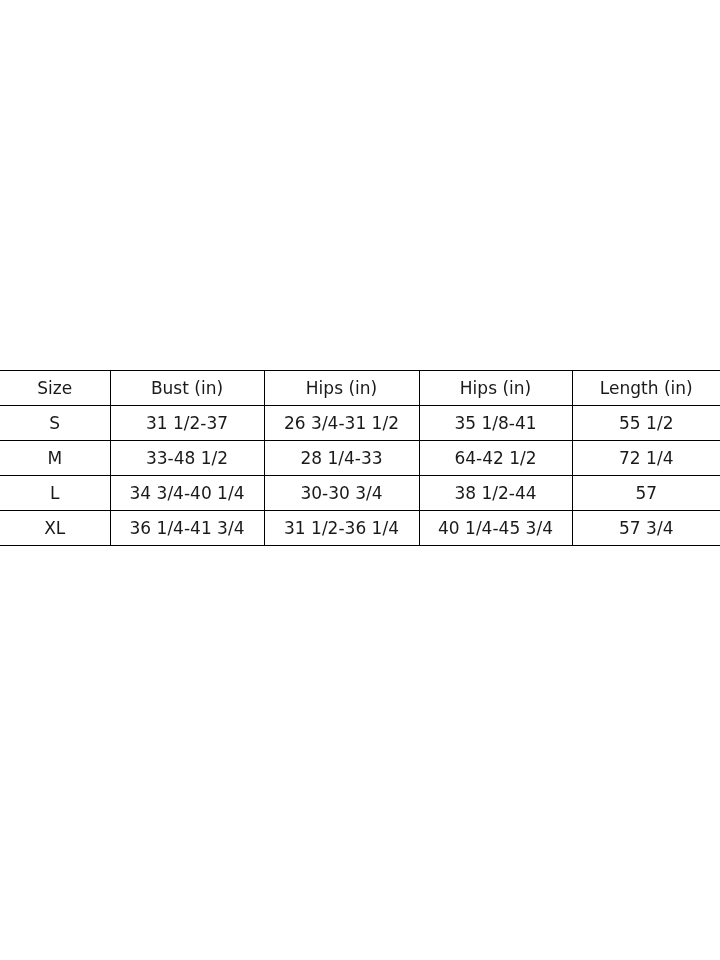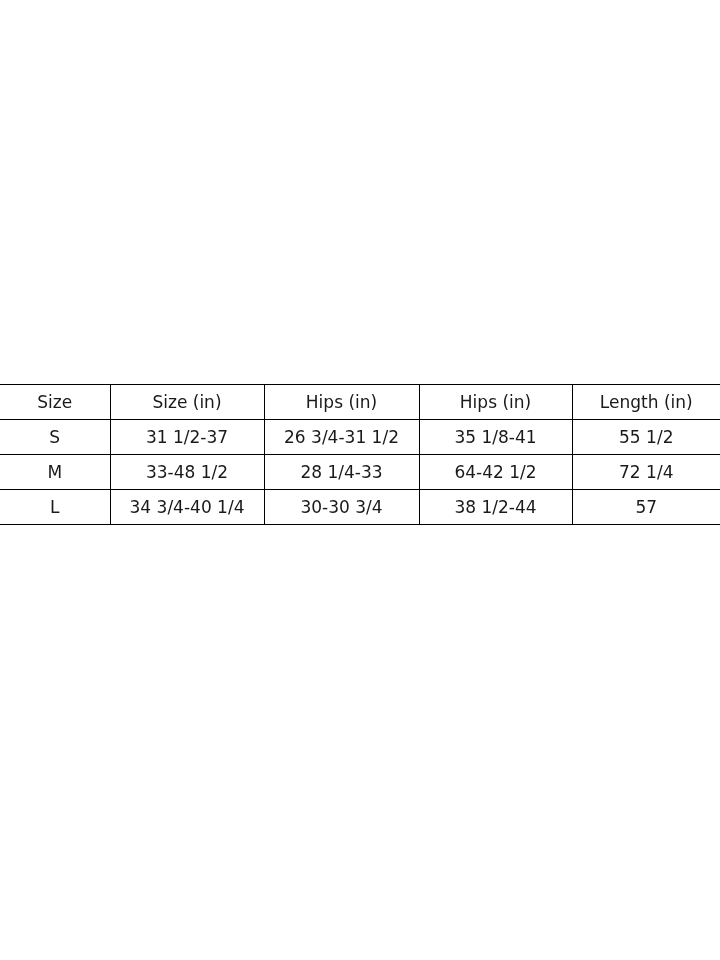--- a/index.html
+++ b/index.html
@@ -19,21 +19,21 @@
     position: absolute;
     left: 0;
     top: 0;
     width: 720px;
     height: 960px;
     background: #ffffff;
   }
   .size-table-wrap {
     position: absolute;
     left: 0;
-    top: 384px;
+    top: 370px;
     width: 652px;
   }
   table.size-table {
     border-collapse: collapse;
     table-layout: fixed;
     width: 720px;
     background: #ffffff;
   }
   table.size-table td,
   table.size-table th {
@@ -71,21 +71,21 @@
       <colgroup>
         <col class="c0">
         <col class="c1">
         <col class="c2">
         <col class="c3">
         <col class="c4">
       </colgroup>
       <thead>
         <tr>
           <th>Size</th>
-          <th>Size (in)</th>
+          <th>Bust (in)</th>
           <th>Hips (in)</th>
           <th>Hips (in)</th>
           <th>Length (in)</th>
         </tr>
       </thead>
       <tbody>
         <tr>
           <td>S</td>
           <td>31 1/2-37</td>
           <td>26 3/4-31 1/2</td>
@@ -99,16 +99,23 @@
           <td>64-42 1/2</td>
           <td>72 1/4</td>
         </tr>
         <tr>
           <td>L</td>
           <td>34 3/4-40 1/4</td>
           <td>30-30 3/4</td>
           <td>38 1/2-44</td>
           <td>57</td>
         </tr>
+        <tr>
+          <td>XL</td>
+          <td>36 1/4-41 3/4</td>
+          <td>31 1/2-36 1/4</td>
+          <td>40 1/4-45 3/4</td>
+          <td>57 3/4</td>
+        </tr>
       </tbody>
     </table>
   </div>
 </div>
 
 </body></html>

